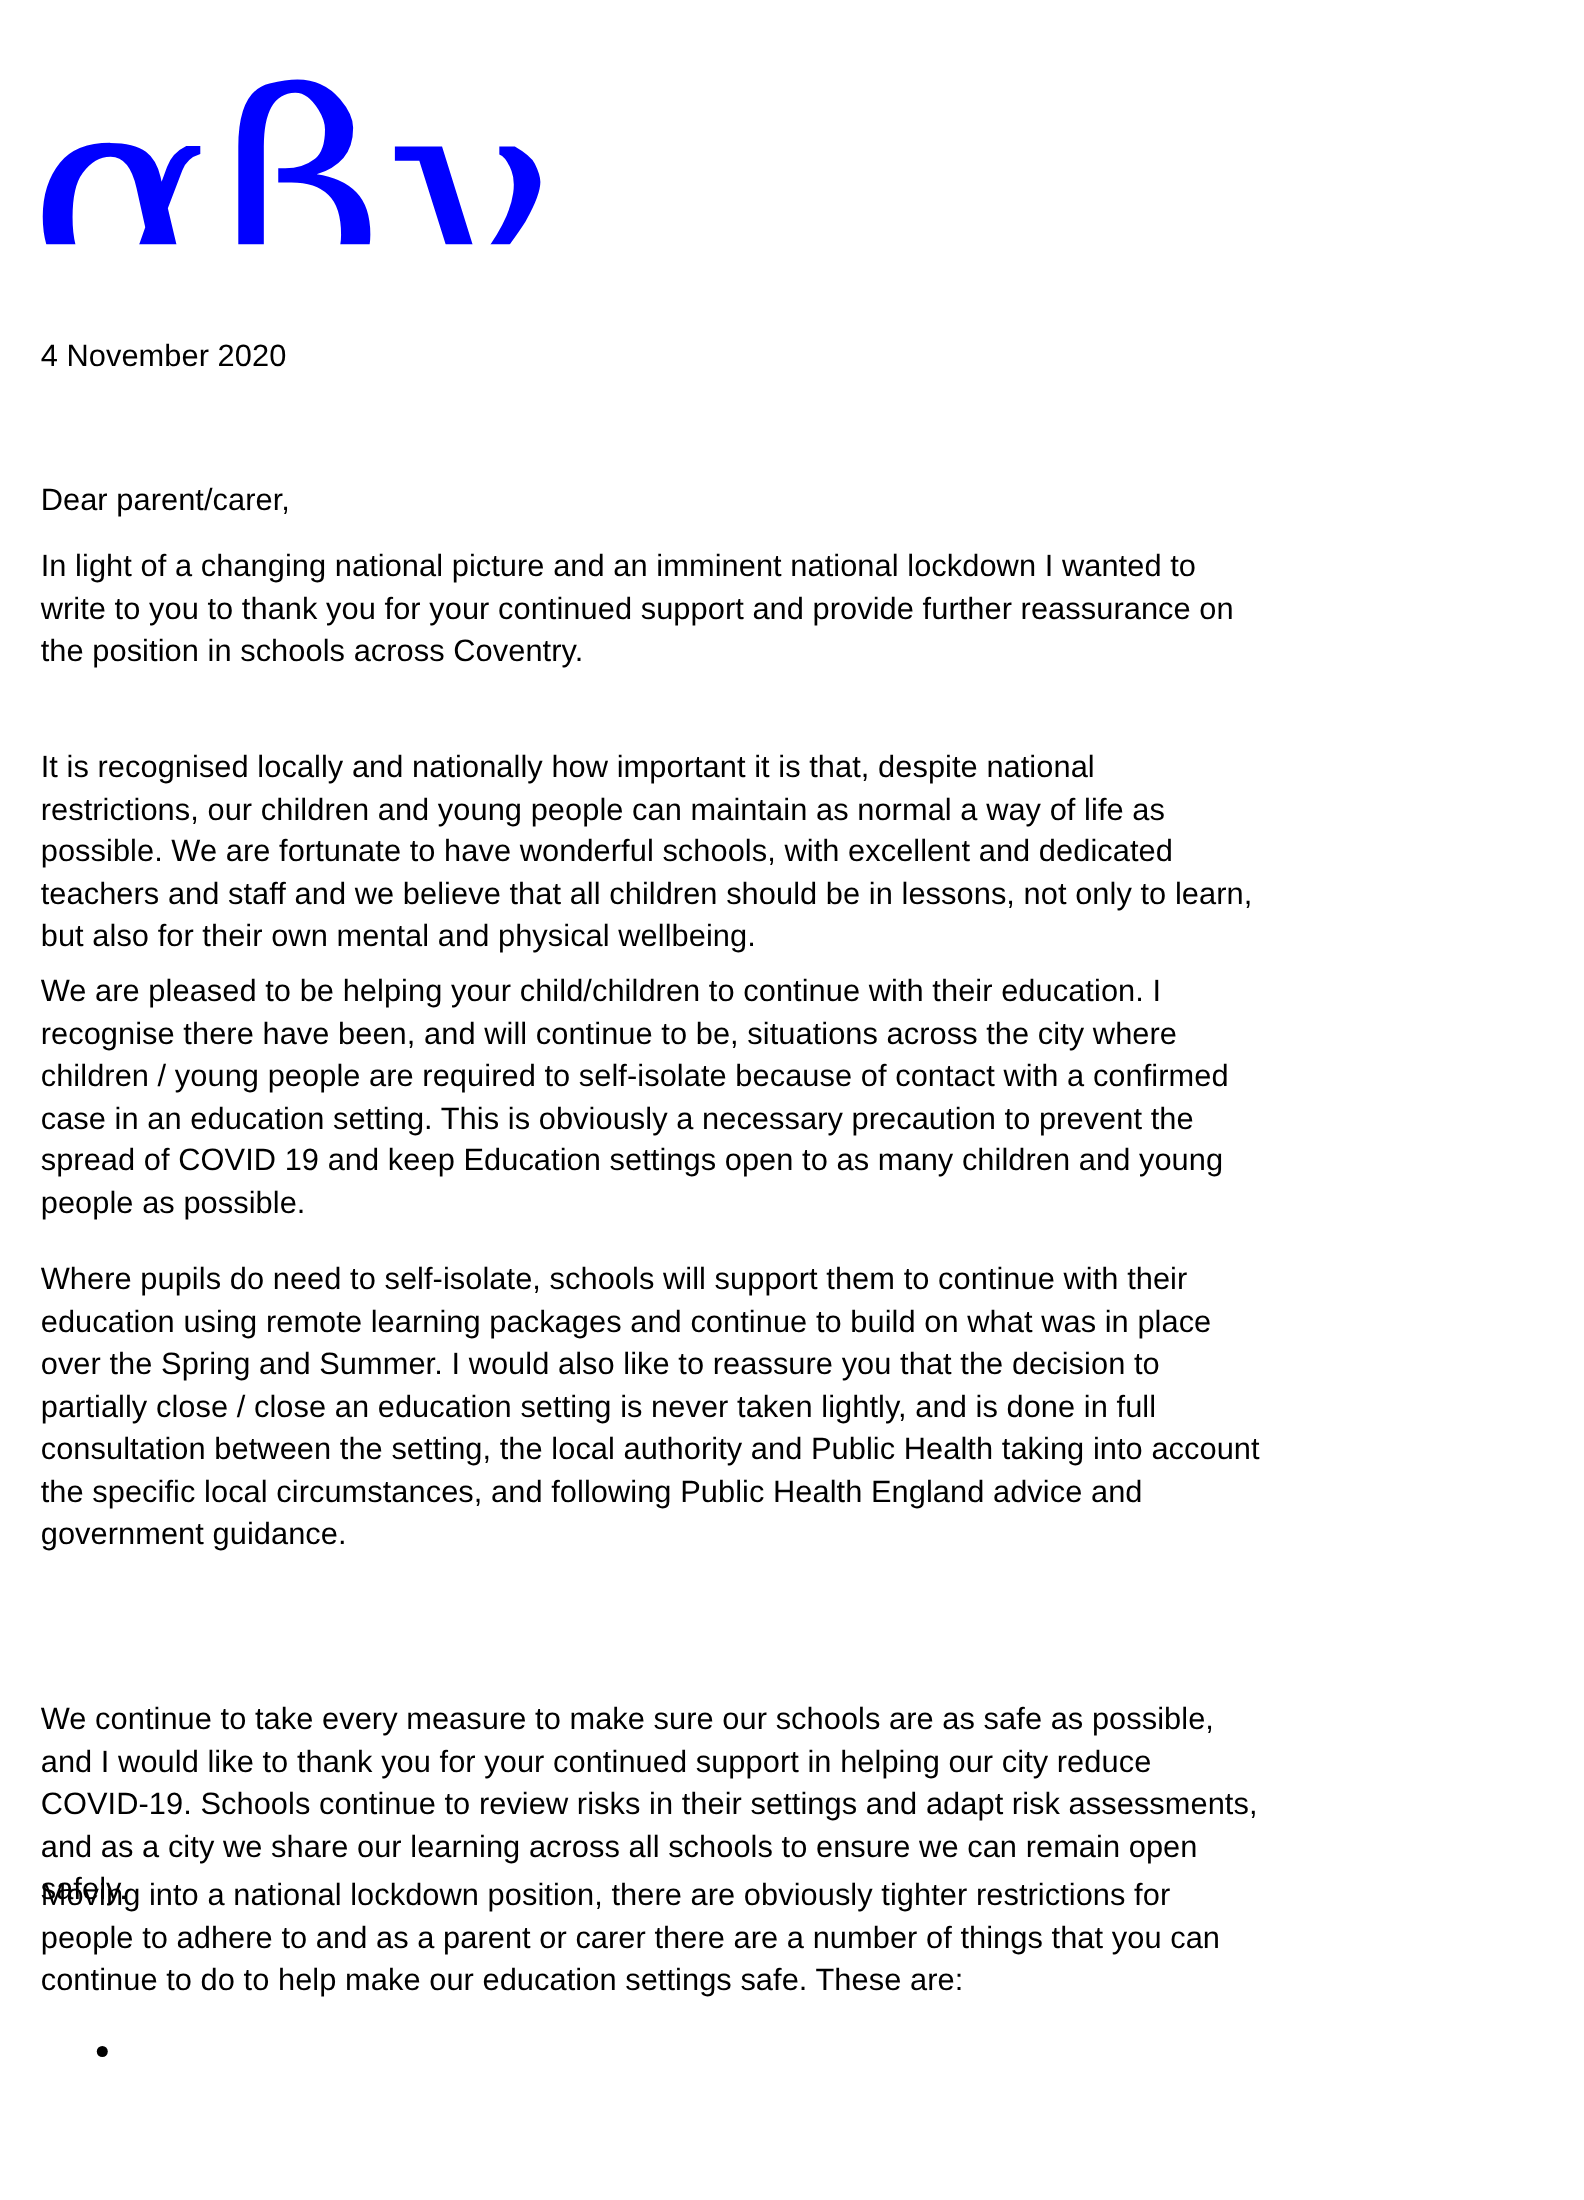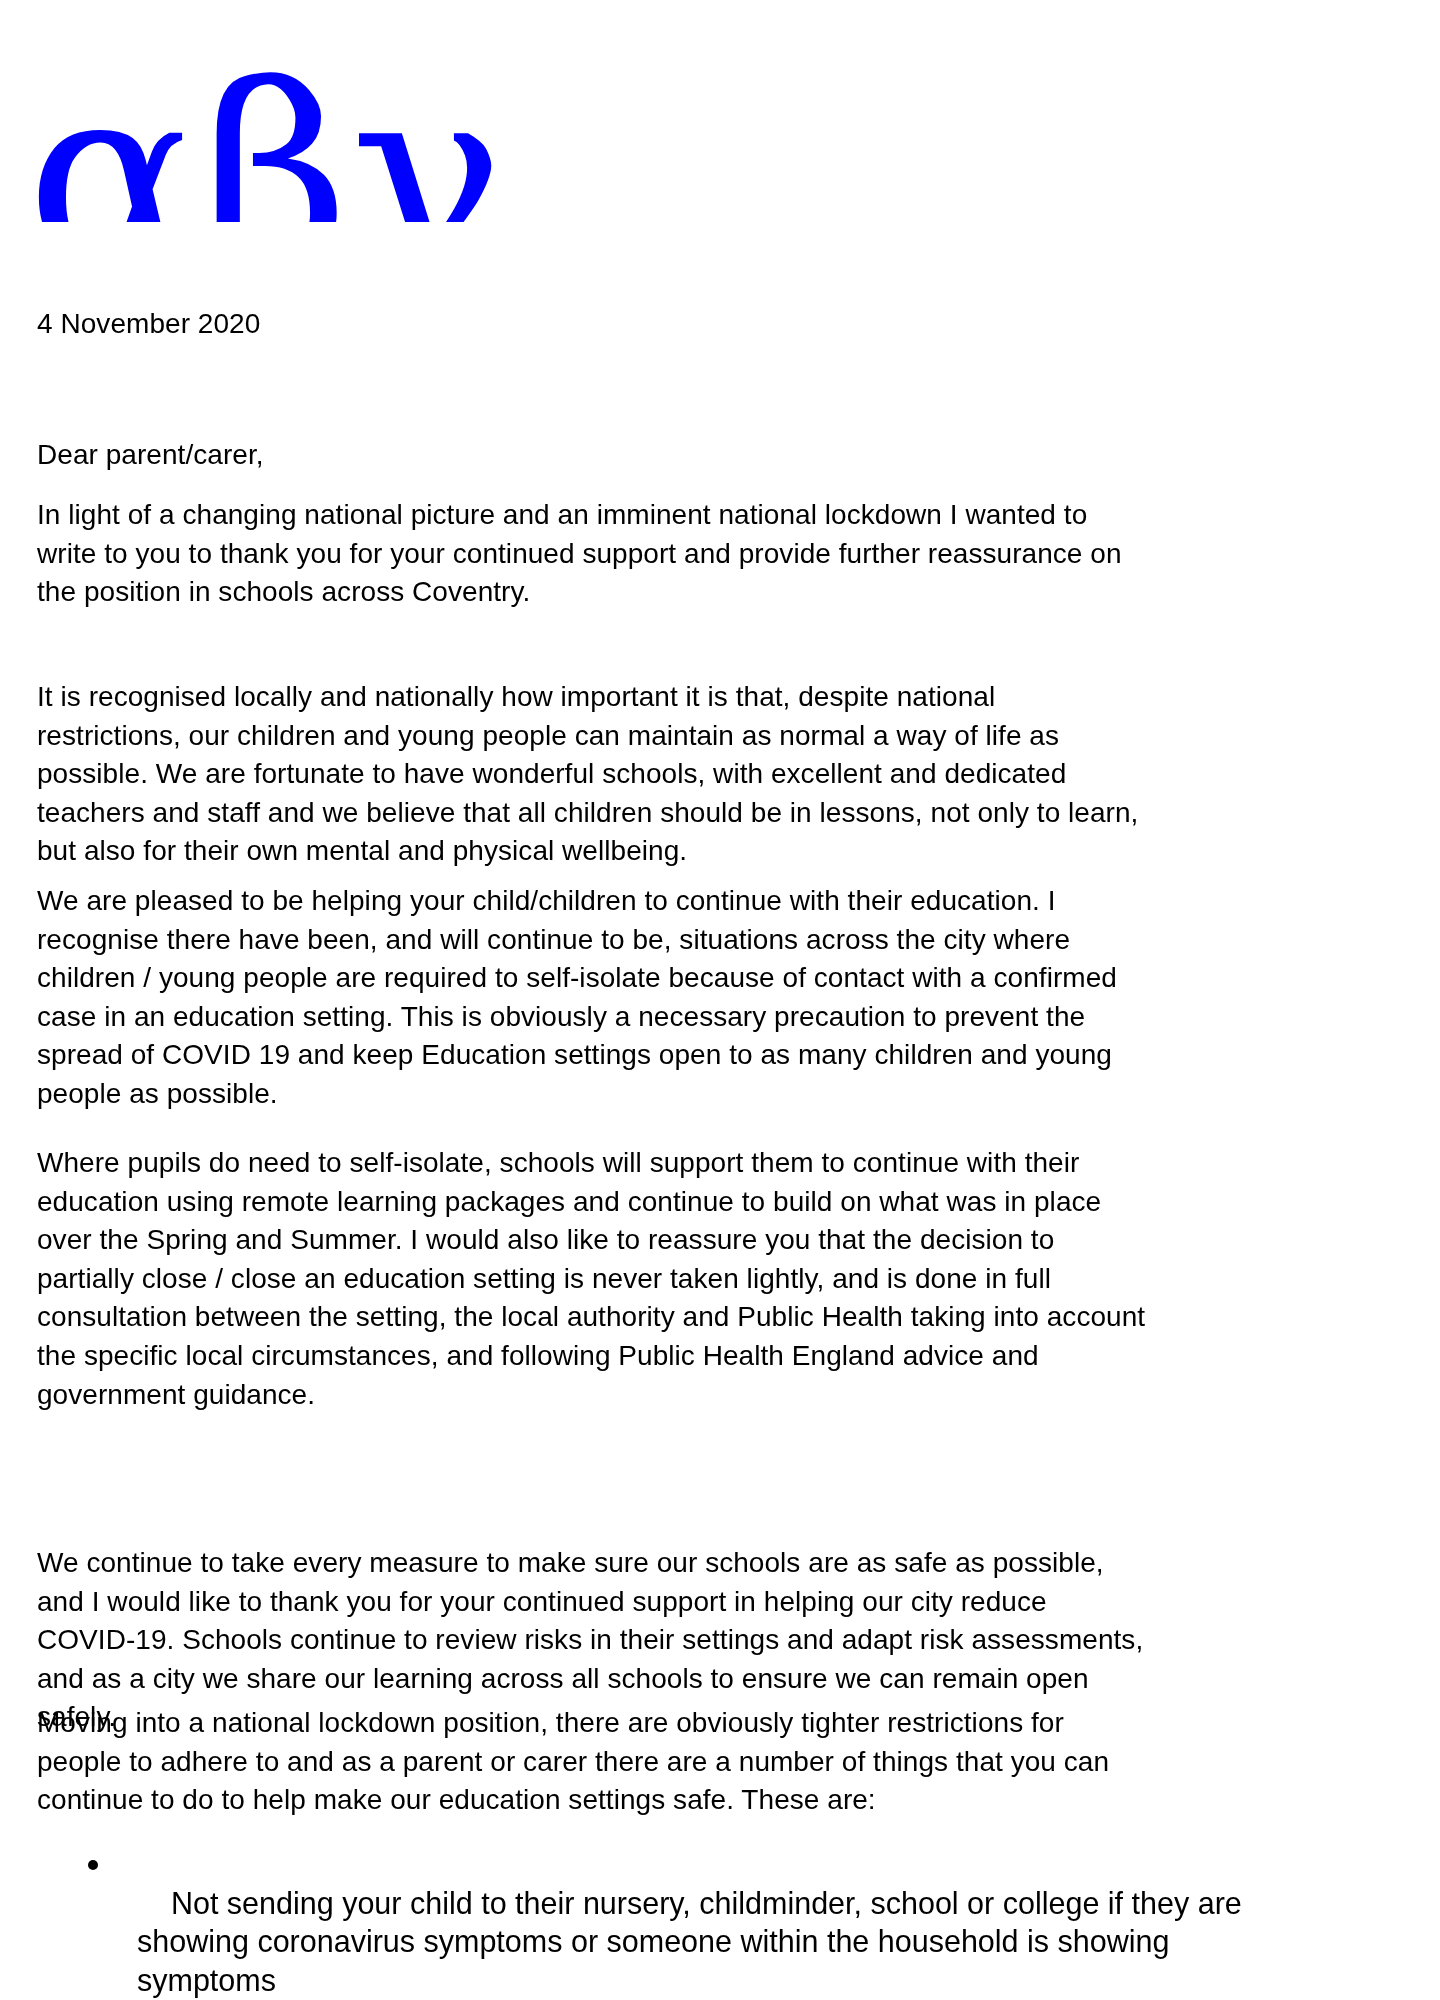--- a/index.html
+++ b/index.html
@@ -104,17 +104,15 @@
 and I would like to thank you for your continued support in helping our city reduce
 COVID-19. Schools continue to review risks in their settings and adapt risk assessments,
 and as a city we share our learning across all schools to ensure we can remain open
 safely.</div>
 <div class="text p6">Moving into a national lockdown position, there are obviously tighter restrictions for
 people to adhere to and as a parent or carer there are a number of things that you can
 continue to do to help make our education settings safe. These are:</div>
 
 <ul class="bullet-list">
   <li class="bullet-item">
-    <span class="bullet-dot"></span><span>Not sending your child to their nursery, childminder, school or college if they are
-showing coronavirus symptoms or someone within the household is showing
-symptoms</span>
+    <span class="bullet-dot"></span>
   </li>
 </ul>
 
 </body></html>

